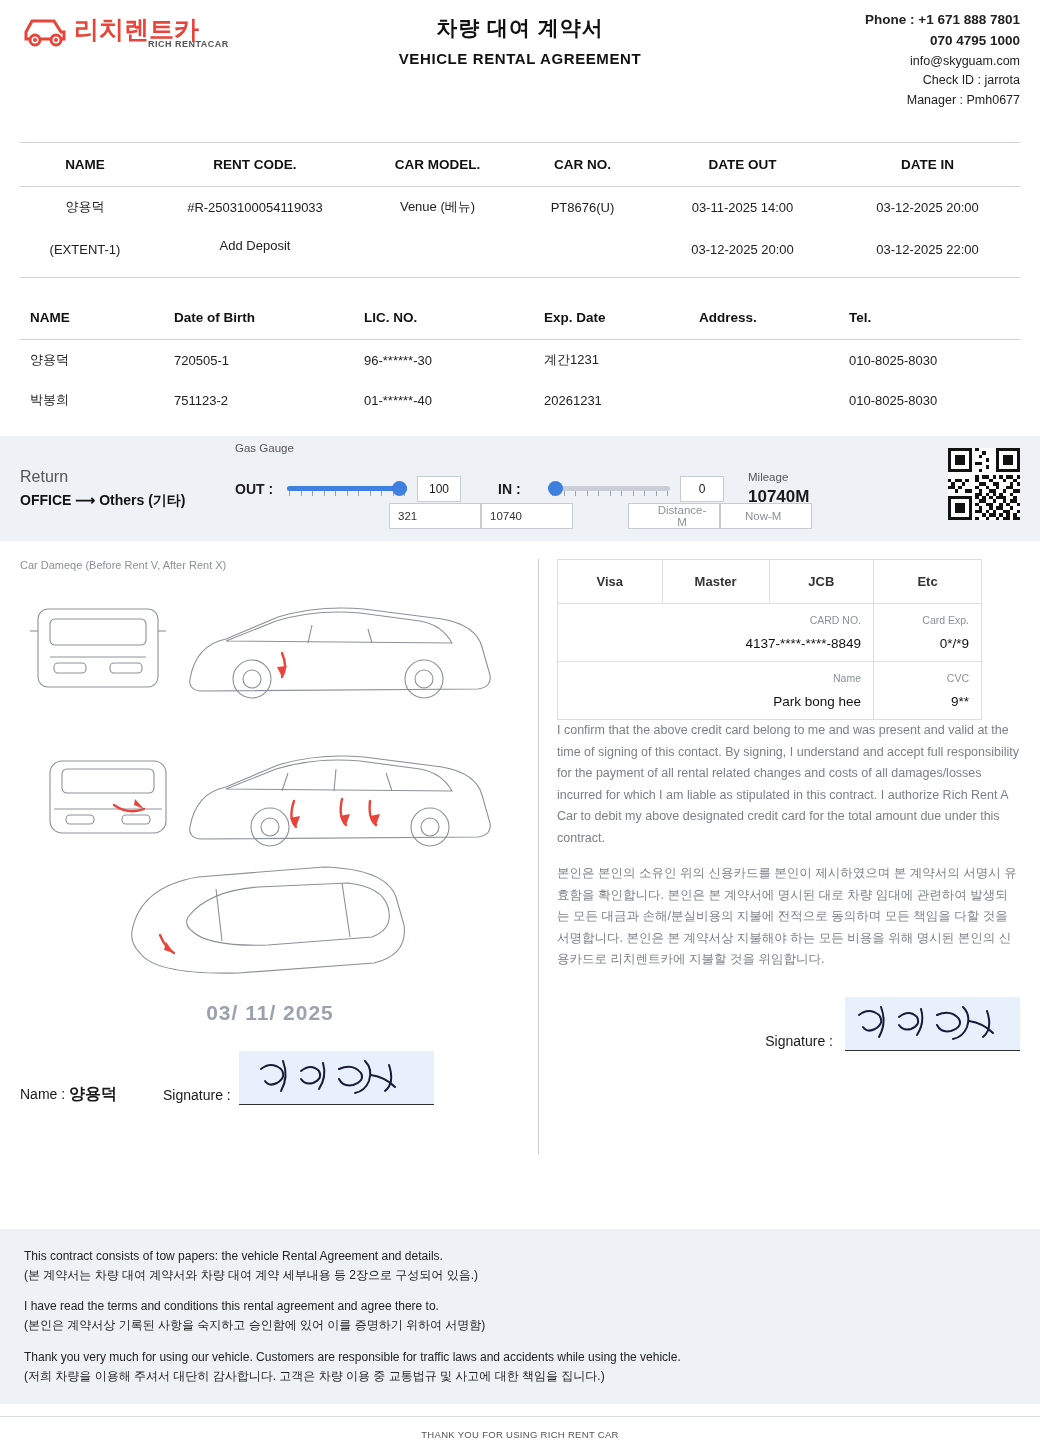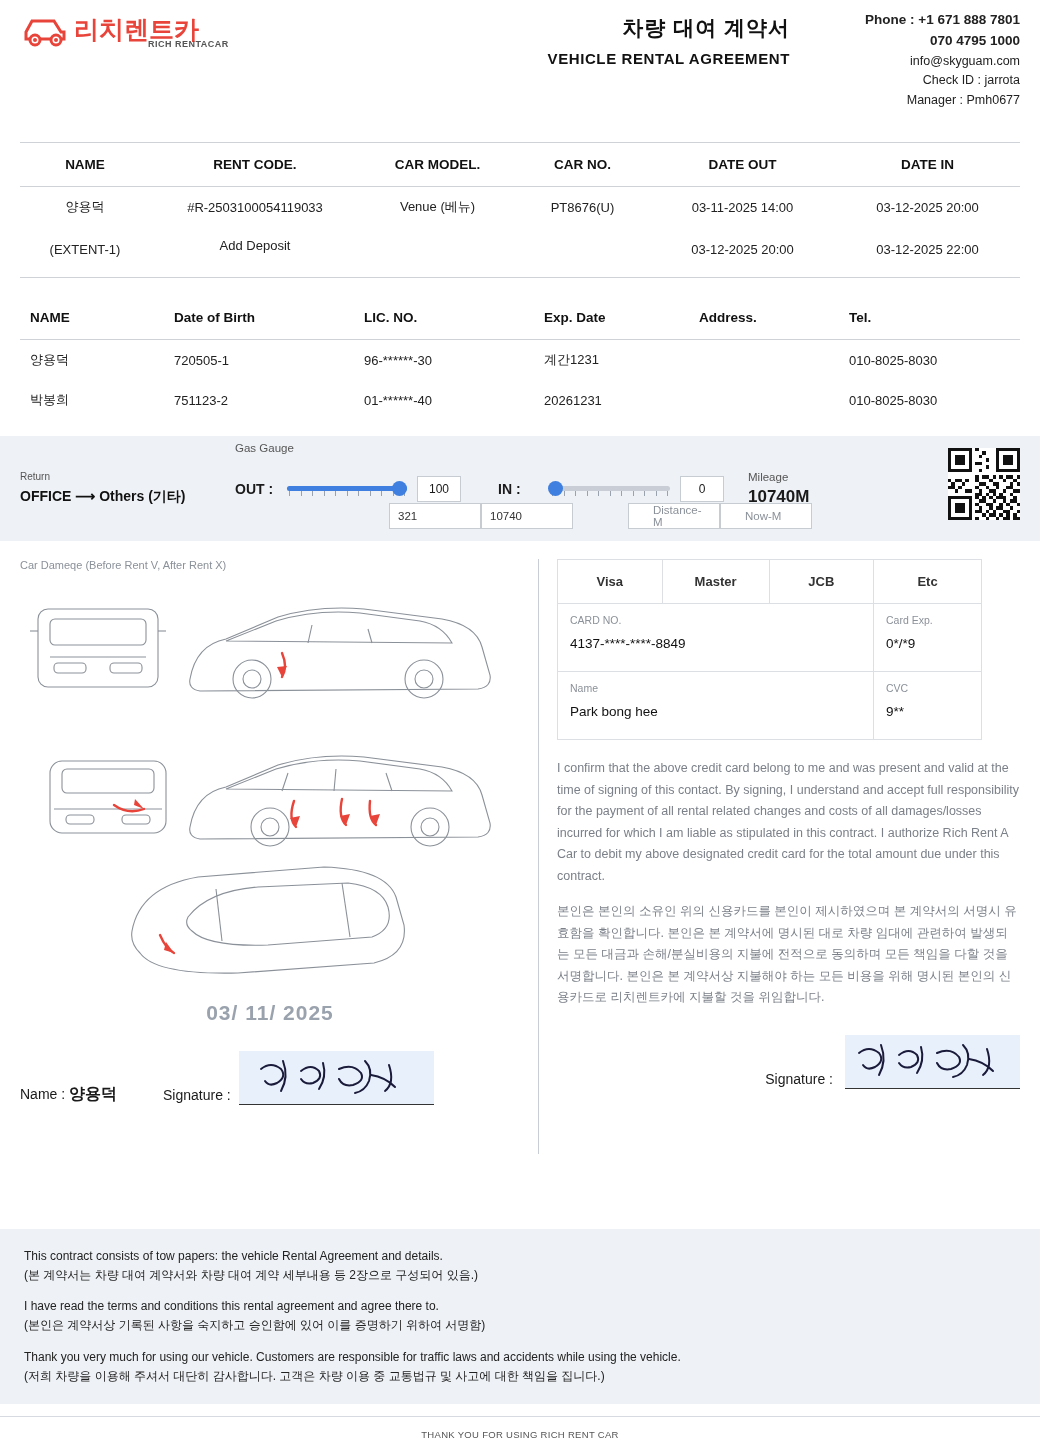--- a/index.html
+++ b/index.html
@@ -11,60 +11,60 @@
     color:#1a1a1a;
     position:relative;
     overflow:hidden;
   }
   .page { width:1040px; height:1450px; position:relative; }
 
   
   .header { display:flex; align-items:flex-start; padding:10px 20px 0 20px; height:120px; }
   .logo-wrap { width:230px; padding-top:2px; }
   .logo-svg { display:block; }
-  .title-wrap { flex:1; text-align:right; padding-top:4px; }
+  .title-wrap { flex:1; text-align:center; padding-top:4px; }
   .title-ko { font-size:21px; font-weight:bold; letter-spacing:1px; color:#111; }
   .title-en { font-size:15px; font-weight:bold; letter-spacing:0.6px; margin-top:8px; color:#111; }
   .contact { width:230px; text-align:right; font-size:12.5px; line-height:1.55; color:#222; }
   .contact .strong { font-weight:bold; font-size:13.5px; }
 
   
   .tbl { margin:0 20px; border-collapse:collapse; width:1000px; }
   .tbl th { font-size:13.5px; font-weight:bold; padding:14px 4px; text-align:center; color:#111; }
   .tbl td { font-size:13px; padding:11px 4px; text-align:center; color:#222; }
   .rule-top { border-top:1px solid #cfd3d8; }
   .rule-bot { border-bottom:1px solid #cfd3d8; }
   .tbl-1 { margin-top:22px; }
   .tbl-2 { margin-top:18px; }
   .tbl-2 th, .tbl-2 td { text-align:left; padding-left:10px; }
   .tbl-2 th.c, .tbl-2 td.c { text-align:left; padding-left:4px; }
 
   
   .gasbar { margin-top:16px; background:#eef1f5; height:105px; position:relative; display:flex; align-items:center; padding:0 20px; }
   .ret { width:215px; }
-  .ret .lbl { font-size:10px; color:#555; }
+  .ret .lbl { font-size:16px; color:#555; }
   .ret .val { font-size:14px; font-weight:bold; color:#111; margin-top:6px; }
   .gauge-block { width:235px; position:relative; }
   .gauge-cap { font-size:11.5px; color:#555; position:absolute; top:-34px; left:0; }
   .gauge-row { display:flex; align-items:center; }
   .gauge-row .g-lbl { font-size:14px; font-weight:bold; width:52px; }
   .slider { position:relative; width:120px; height:18px; display:flex; align-items:center; }
   .slider .track { position:absolute; left:0; right:0; height:5px; background:#c9ced6; border-radius:3px; }
   .slider .fill { position:absolute; left:0; height:5px; background:#3f7fe0; border-radius:3px; }
   .slider .ticks { position:absolute; left:2px; right:2px; top:11px; height:5px; display:flex; justify-content:space-between; }
   .slider .ticks i { width:1px; height:5px; background:#9aa2ad; display:block; }
   .slider .knob { position:absolute; width:15px; height:15px; border-radius:50%; background:#3f7fe0; top:1px; }
   .numbox { border:1px solid #c7ccd3; background:#fff; width:44px; height:26px; font-size:12px; display:flex; align-items:center; justify-content:center; margin-left:10px; }
   .inbox-wrap { width:230px; margin-left:28px; }
   .mileage { margin-left:20px; }
   .mileage .lbl { font-size:11.5px; color:#555; }
   .mileage .val { font-size:17px; font-weight:bold; margin-top:4px; }
   .gas-fields { position:absolute; left:389px; bottom:12px; display:flex; }
   .gas-fields input, .fld { border:1px solid #c7ccd3; background:#fff; height:26px; font-size:11.5px; color:#333; display:flex; align-items:center; padding:0 8px; }
-  .fld.w1 { width:92px; }
+  .fld.w1 { width:92px;text-align:center; }
   .fld.w2 { width:92px; }
   .fld.ph { color:#8b9199;padding-left:24px; }
   .qr { position:absolute; right:20px; top:12px; width:72px; height:72px; }
 
   
   .split { display:flex; padding:18px 20px 0 20px; height:620px; position:relative; }
   .left { width:500px; position:relative; }
   .vline { width:1px; background:#c9ced6; margin:0 18px; height:595px; }
   .right { flex:1; position:relative; }
 
@@ -75,25 +75,25 @@
   .sign-left .nm { font-size:14px; }
   .sign-left .nm b { font-size:16px; }
   .sign-left .sg-lbl { font-size:14px; margin-left:46px; margin-bottom:2px; }
   .sig-pad { width:195px; height:54px; background:#e8f0fb; margin-left:8px; position:relative; border-bottom:1px solid #333; }
   .sig-pad.r { width:175px; }
 
   
   .cardtbl { width:425px; border:1px solid #dcdfe4; border-collapse:collapse; }
   .cardtbl td { border:1px solid #dcdfe4; vertical-align:top; }
   .brand { text-align:center; font-size:13px; font-weight:bold; color:#333; padding:14px 0; }
-  .cell { padding:10px 12px 20px 12px; }
+  .cell { padding:10px 12px 10px 12px;text-align:right; }
   .cell .k { font-size:10.5px; color:#8b9199; }
   .cell .v { font-size:13.5px; color:#111; margin-top:10px; }
 
-  .para { font-size:12.5px; line-height:1.72; color:#7b8089; margin-top:18px; }
+  .para { font-size:12.5px; line-height:1.72; color:#7b8089; }
   .para.ko { margin-top:14px; }
   .sign-right { display:flex; align-items:flex-end; justify-content:flex-end; margin-top:26px; }
   .sign-right .sg-lbl { font-size:14px; margin-bottom:2px; }
 
   
   .footnote { position:absolute; left:0; bottom:46px; width:1040px; background:#eef1f5; padding:18px 24px; }
   .footnote p { margin:0 0 12px 0; font-size:12px; line-height:1.6; color:#222; }
   .footnote p:last-child { margin-bottom:0; }
   .thanks { position:absolute; left:0; bottom:0; width:1040px; border-top:1px solid #d7dae0; text-align:center; font-size:9.5px; color:#555; padding:12px 0 10px 0; letter-spacing:0.3px; }
 

